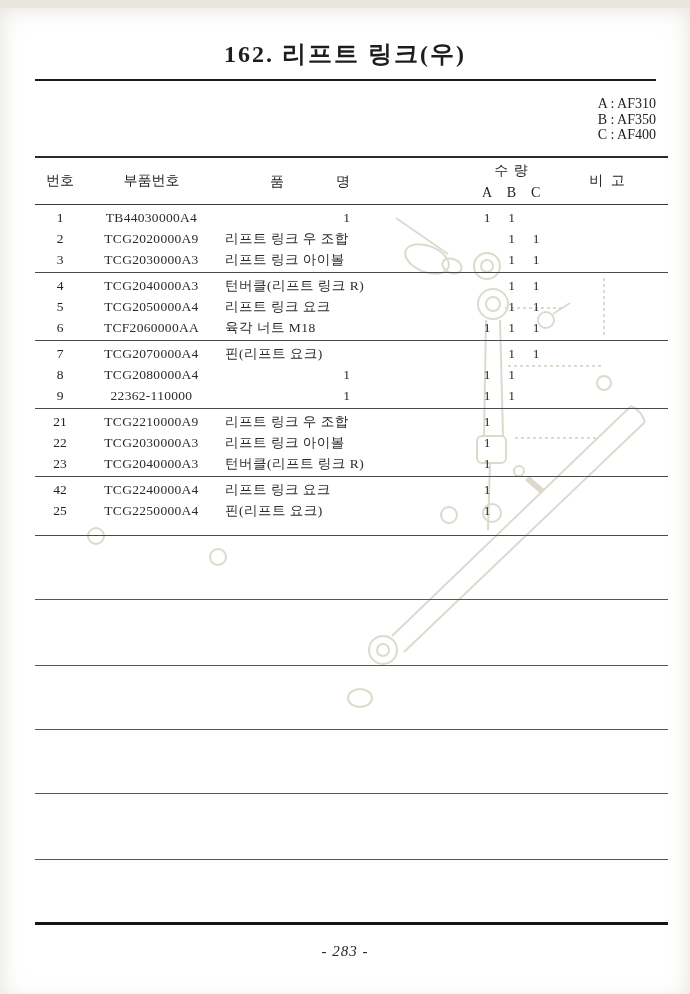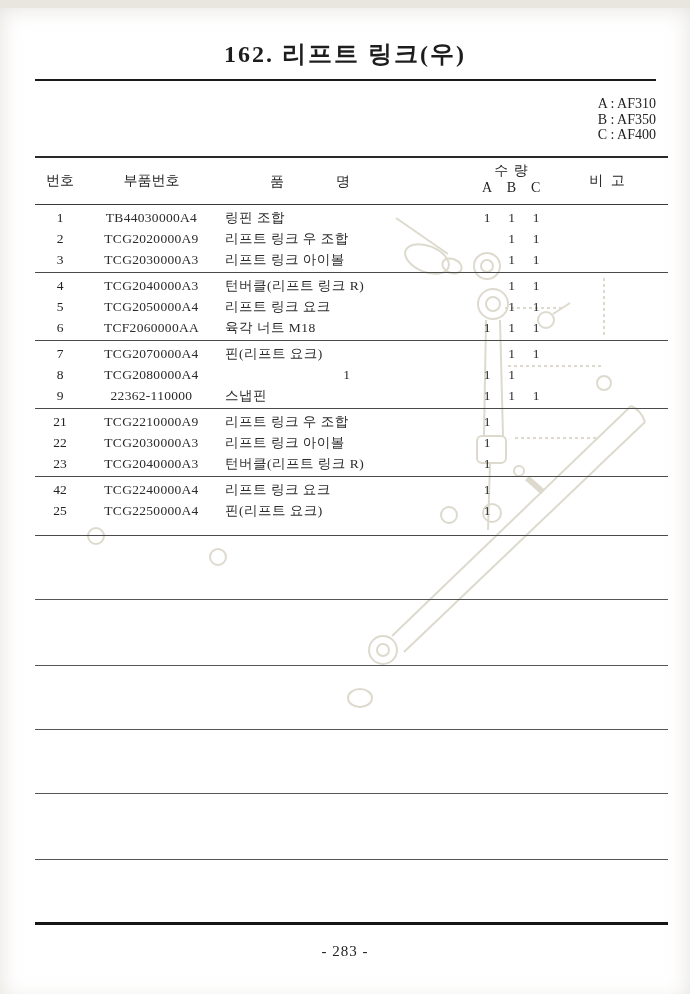--- a/index.html
+++ b/index.html
@@ -47,21 +47,21 @@
     height:46px;border-bottom:1.5px solid #3a3a3a;
     position:relative;font-size:14px;color:#222;
   }
   .th-no{grid-column:1;text-align:center;}
   .th-part{grid-column:2;text-align:center;}
   .th-name{grid-column:3;position:relative;height:100%;}
   .th-name .pum{position:absolute;left:52px;top:15px;}
   .th-name .myung{position:absolute;left:118px;top:15px;}
   .th-qty{
     grid-column:4 / span 3;height:100%;
-    display:flex;flex-direction:column;justify-content:flex-start;
+    display:flex;flex-direction:column;justify-content:space-between;
     padding:4px 0 3px 0;box-sizing:border-box;
   }
   .th-qty .qty-label{text-align:center;white-space:nowrap;letter-spacing:1px;}
   .th-qty .qty-abc{display:flex;}
   .th-qty .qty-abc span{width:24.3px;text-align:center;}
   .th-remarks{grid-column:7;text-align:center;letter-spacing:2px;}
 
   .tgroup{border-bottom:1px solid #4a4a4a;padding:2px 0;}
   .tgroup.last-group{padding-bottom:14px;}
   .trow{height:21px;}
@@ -70,21 +70,21 @@
   .td-name{padding-left:7px;letter-spacing:.5px;}
   .td-q{text-align:center;}
   .td-remarks{}
 
   .empty-band{height:63px;border-bottom:1px solid #555;}
   .empty-band.b2{height:65px;}
   .empty-band.final{height:62px;border-bottom:3px solid #161616;}
 
   .page-number{
     position:absolute;left:0;top:935px;width:100%;
-    text-align:center;font-size:15px;letter-spacing:1px;color:#222;
+    text-align:center;font-size:15px;letter-spacing:1px;color:#222;font-style:italic;
   }
 </style>
 </head>
 <body>
 
 <div class="page">
 
   <svg class="bg-diagram" viewBox="0 0 690 994">
     <g stroke="#d7d4c5" fill="none" stroke-width="2" opacity="0.85">
       <path d="M396 210 L448 246"></path>
@@ -148,21 +148,20 @@
             <span>C</span>
           </div>
         </div>
         <div class="th-remarks">비  고</div>
       </div>
 
       <div class="tgroup">
         <div class="grid-row trow">
           <div class="td-no">1</div>
           <div class="td-part">TB44030000A4</div>
-          <div class="td-name">링핀 조합</div>
           <div class="td-q">1</div>
           <div class="td-q">1</div>
           <div class="td-q">1</div>
           <div class="td-remarks"></div>
         </div>
         <div class="grid-row trow">
           <div class="td-no">2</div>
           <div class="td-part">TCG2020000A9</div>
           <div class="td-name">리프트 링크 우 조합</div>
           <div class="td-q"></div>
@@ -225,21 +224,20 @@
           <div class="td-no">8</div>
           <div class="td-part">TCG2080000A4</div>
           <div class="td-q">1</div>
           <div class="td-q">1</div>
           <div class="td-q">1</div>
           <div class="td-remarks"></div>
         </div>
         <div class="grid-row trow">
           <div class="td-no">9</div>
           <div class="td-part">22362-110000</div>
-          <div class="td-name">스냅핀</div>
           <div class="td-q">1</div>
           <div class="td-q">1</div>
           <div class="td-q">1</div>
           <div class="td-remarks"></div>
         </div>
       </div>
 
       <div class="tgroup">
         <div class="grid-row trow">
           <div class="td-no">21</div>

